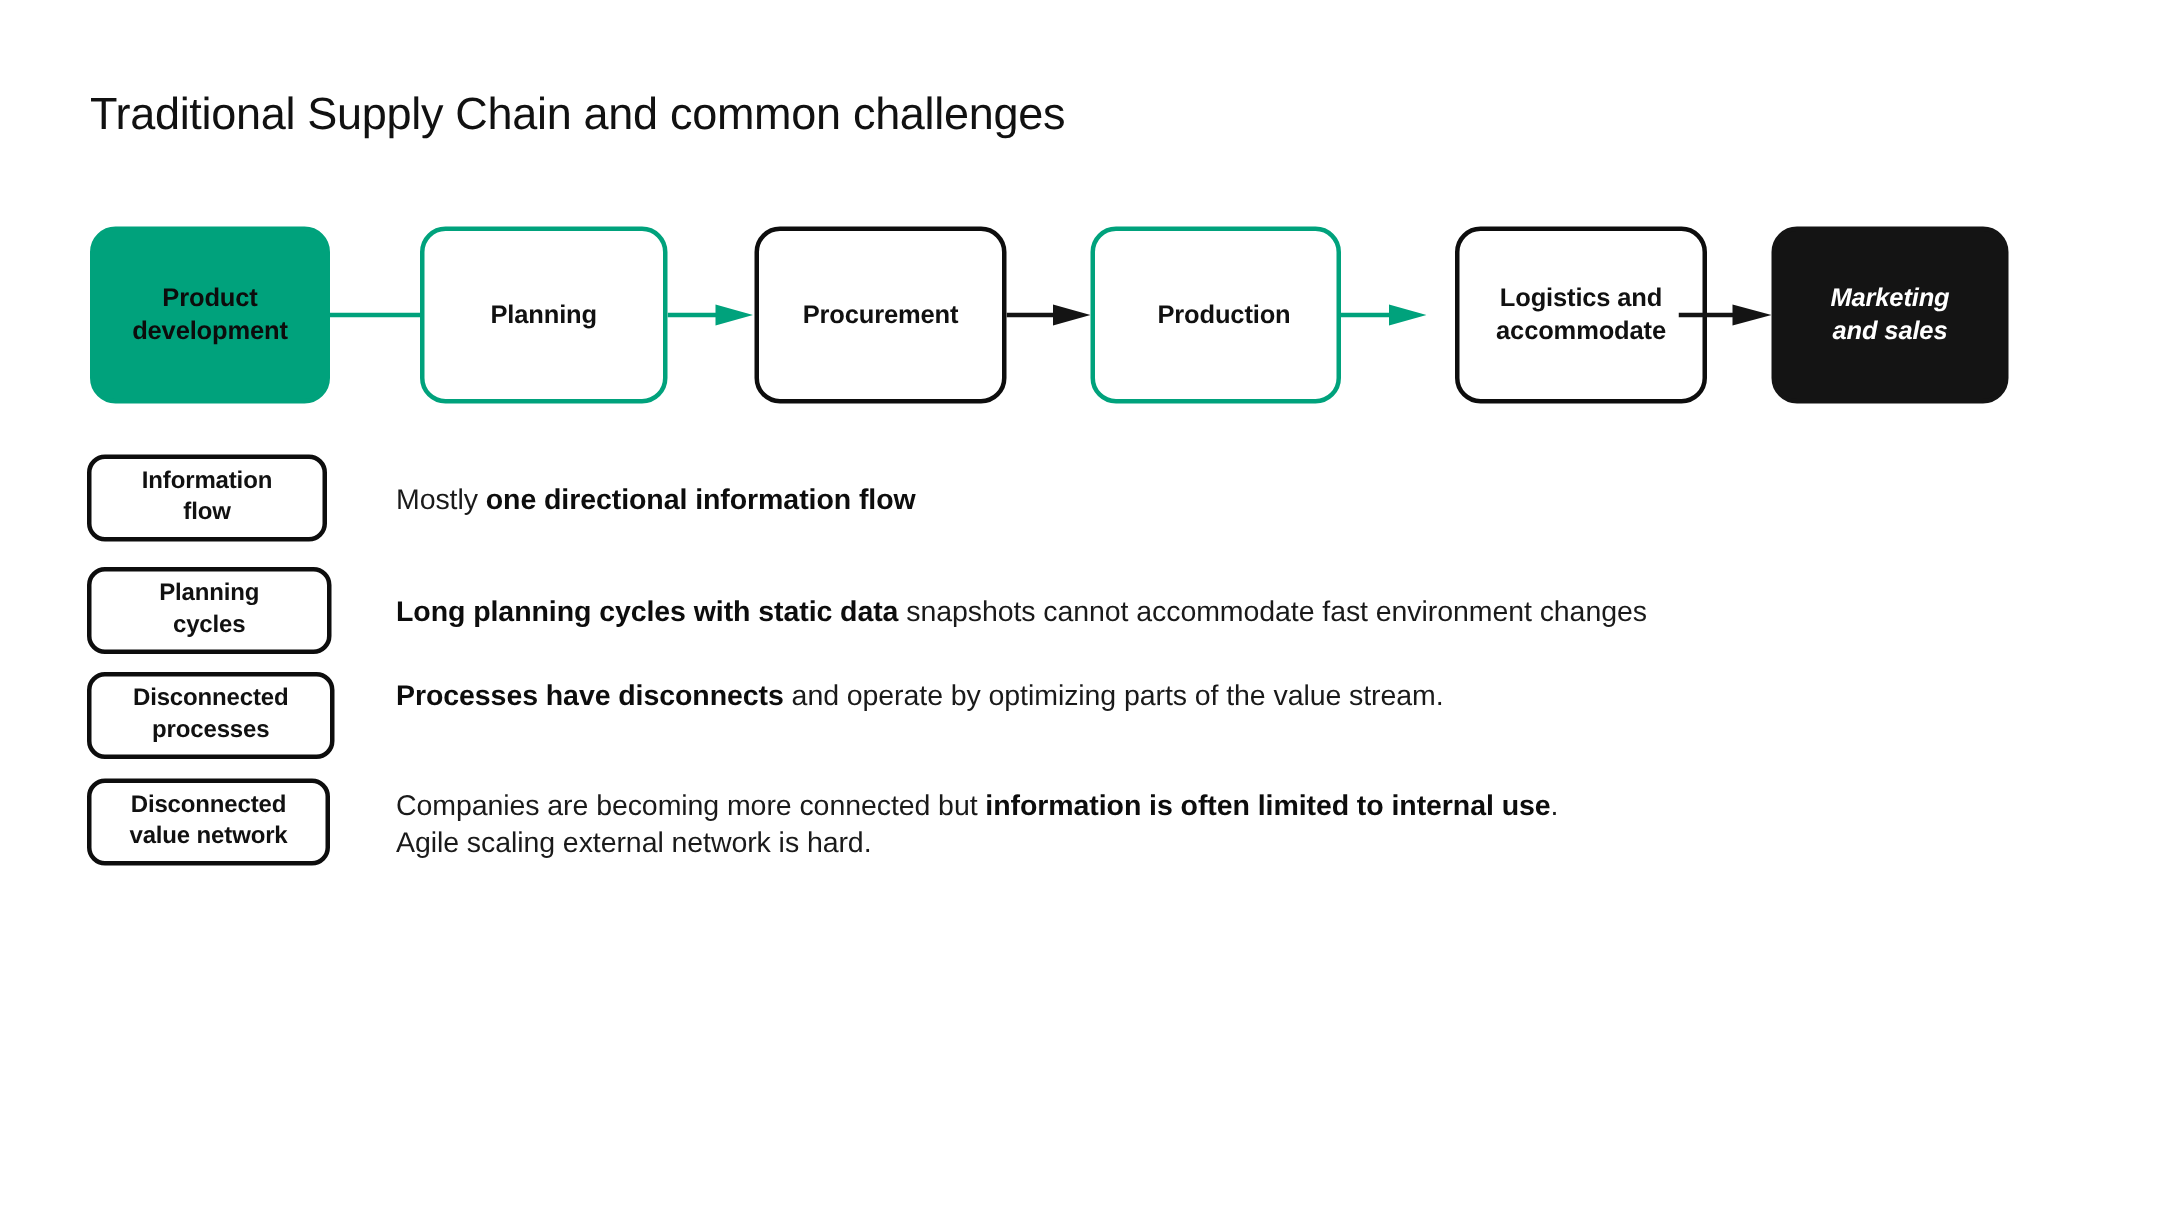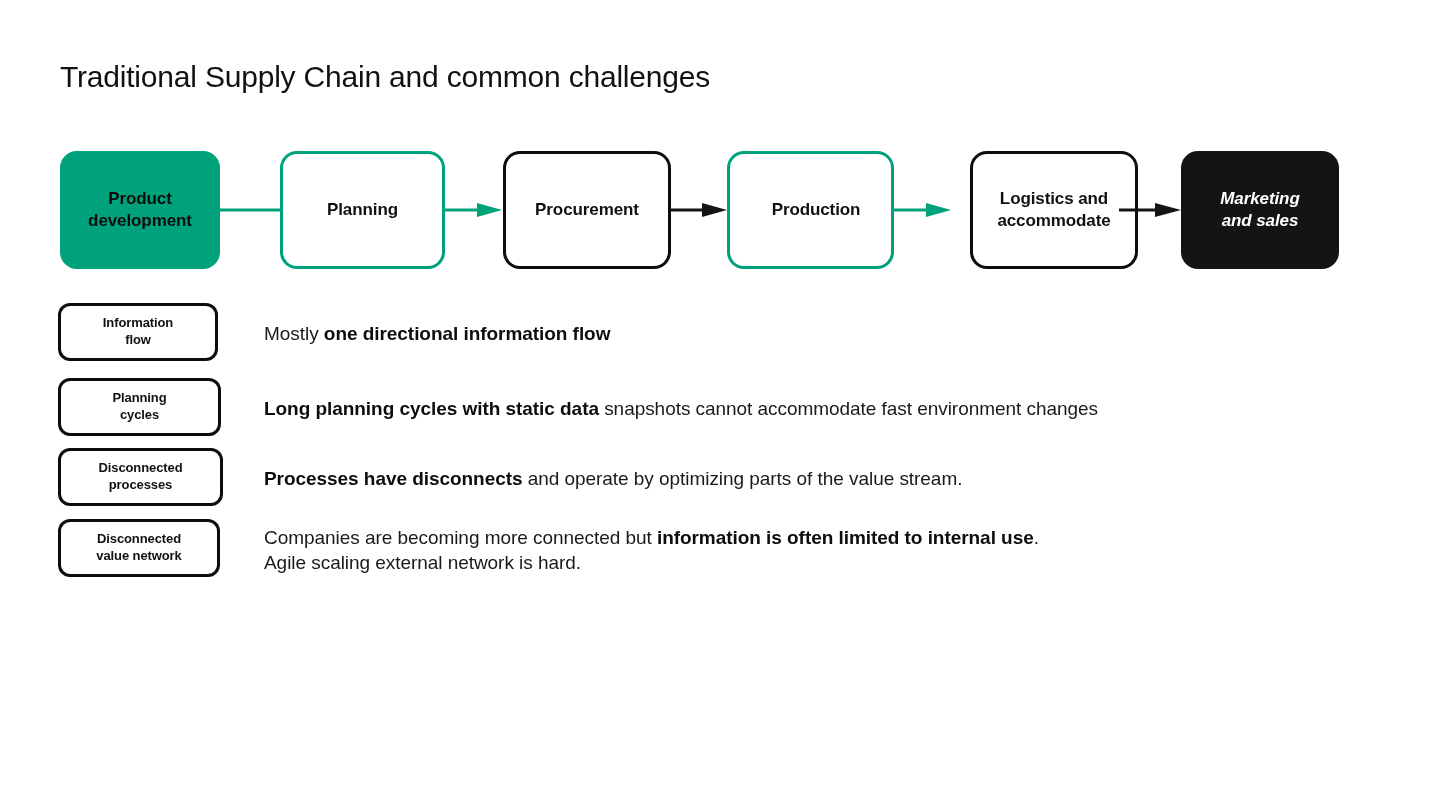--- a/index.html
+++ b/index.html
@@ -98,21 +98,21 @@
     position: absolute;
     left: 58px;
     box-sizing: border-box;
     border: 3px solid #0d0d0d;
     border-radius: 12px;
     background: #ffffff;
     display: flex;
     align-items: center;
     justify-content: center;
     text-align: center;
-    font-size: 13px;
+    font-size: 16px;
     font-weight: 700;
     line-height: 1.3;
     letter-spacing: -0.1px;
     color: #111111;
     padding: 0 7px;
     height: 58px;
   }
   .desc {
     position: absolute;
     left: 264px;
@@ -227,21 +227,21 @@
     </div>
   </div>
 
   <div class="row" style="top:448px;">
     <div class="chip" style="width:165px;">
       <span>
         <span>Disconnected</span><br>
         <span>processes</span>
       </span>
     </div>
-    <div class="desc" style="top:18px;">
+    <div class="desc" style="top:4px;">
       <span></span><b>Processes have disconnects</b><span> and operate by optimizing parts of the value stream.</span>
     </div>
   </div>
 
   <div class="row" style="top:519px;">
     <div class="chip" style="width:162px;">
       <span>
         <span>Disconnected</span><br>
         <span>value network</span>
       </span>

